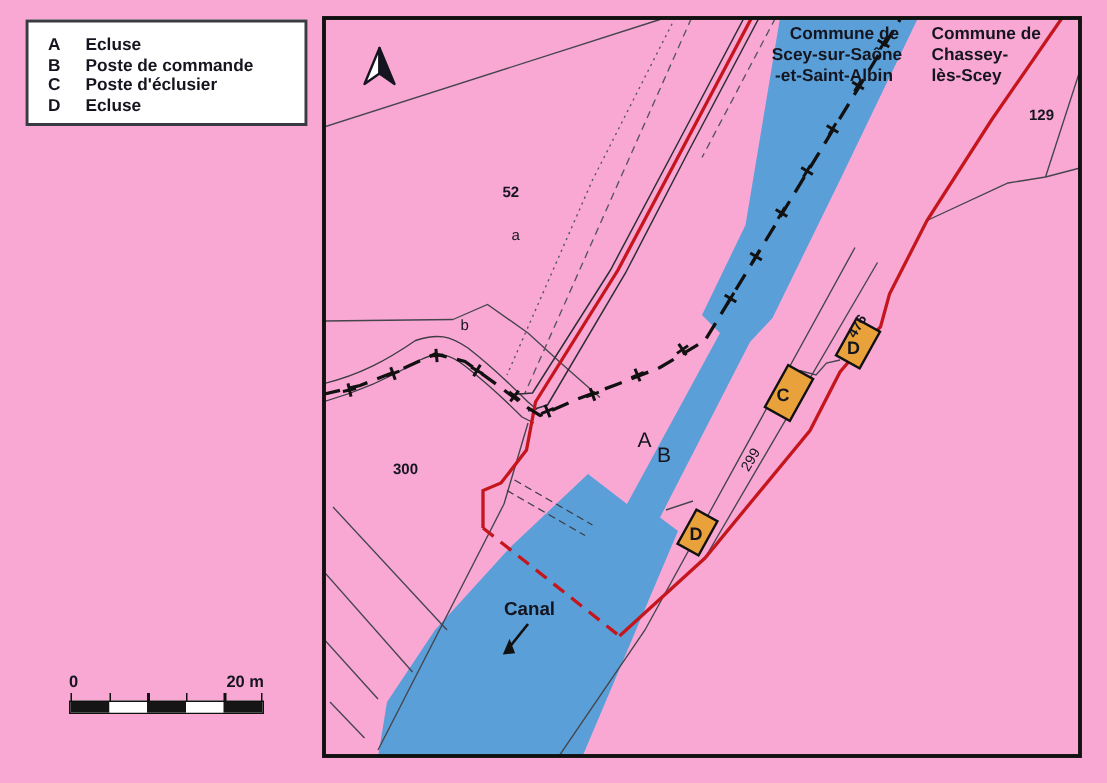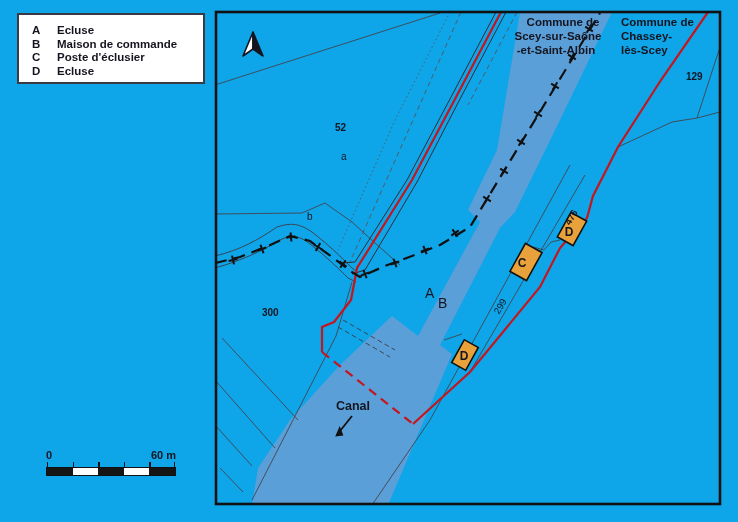--- a/index.html
+++ b/index.html
@@ -1,16 +1,16 @@
 <!DOCTYPE html>
 <html><head>
 <meta charset="utf-8">
 <style>
   html,body{margin:0;padding:0;background:#fff;}
-  .stage{position:relative;width:738px;height:522px;background:#0ea5e9;overflow:hidden;
+  .stage{position:relative;width:738px;height:522px;background:#f9a8d4;overflow:hidden;
          font-family:"Liberation Sans", sans-serif;}
   .stage svg{position:absolute;left:0;top:0;}
   svg text{font-family:"Liberation Sans", sans-serif;fill:#15151f;}
 
   
   .legend{position:absolute;left:17px;top:13px;width:188px;height:71px;
           border:2px solid #3a3a42;background:#fff;box-sizing:border-box;
           padding-top:9px;}
   .legend-row{display:flex;align-items:baseline;padding-left:13px;height:13.5px;
           font-size:11.5px;font-weight:700;color:#15151f;line-height:13.5px;}
@@ -161,36 +161,36 @@
   <rect x="216" y="12" width="504" height="492" fill="none" stroke="#111" stroke-width="2.6"></rect>
 </svg>
 
 <div class="legend">
   <div class="legend-row">
     <span class="legend-key">A</span>
     <span>Ecluse</span>
   </div>
   <div class="legend-row">
     <span class="legend-key">B</span>
-    <span>Maison de commande</span>
+    <span>Poste de commande</span>
   </div>
   <div class="legend-row">
     <span class="legend-key">C</span>
     <span>Poste d'éclusier</span>
   </div>
   <div class="legend-row">
     <span class="legend-key">D</span>
     <span>Ecluse</span>
   </div>
 </div>
 
 <div class="scalebar">
   <div class="scalebar-labels">
     <span>0</span>
-    <span>60 m</span>
+    <span>20 m</span>
   </div>
   <div class="scalebar-bar">
     <span class="tick" style="left:0%"></span>
     <span class="tick" style="left:20%"></span>
     <span class="tick" style="left:40%"></span>
     <span class="tick" style="left:60%"></span>
     <span class="tick" style="left:80%"></span>
     <span class="tick" style="left:100%;margin-left:-1.4px"></span>
     <span class="scalebar-seg seg-dark"></span>
     <span class="scalebar-seg seg-light"></span>

